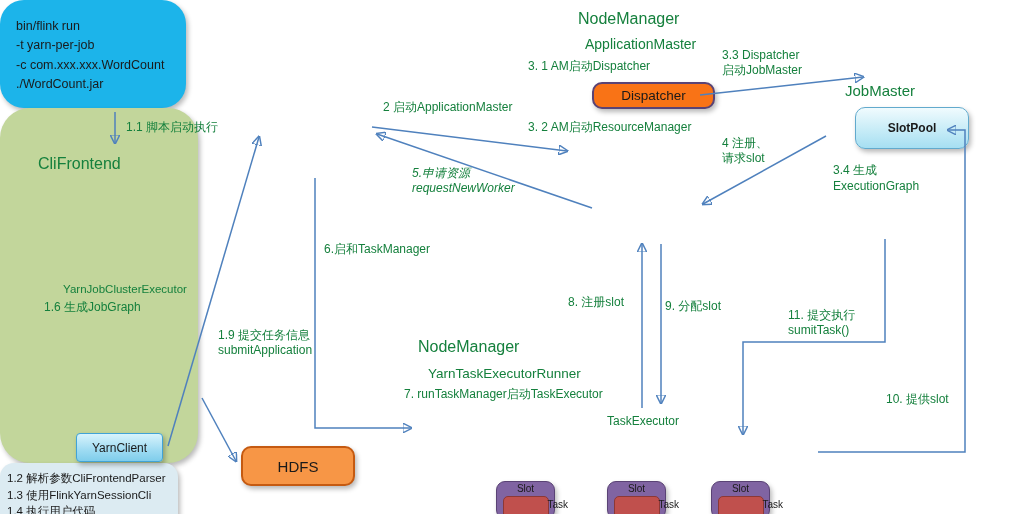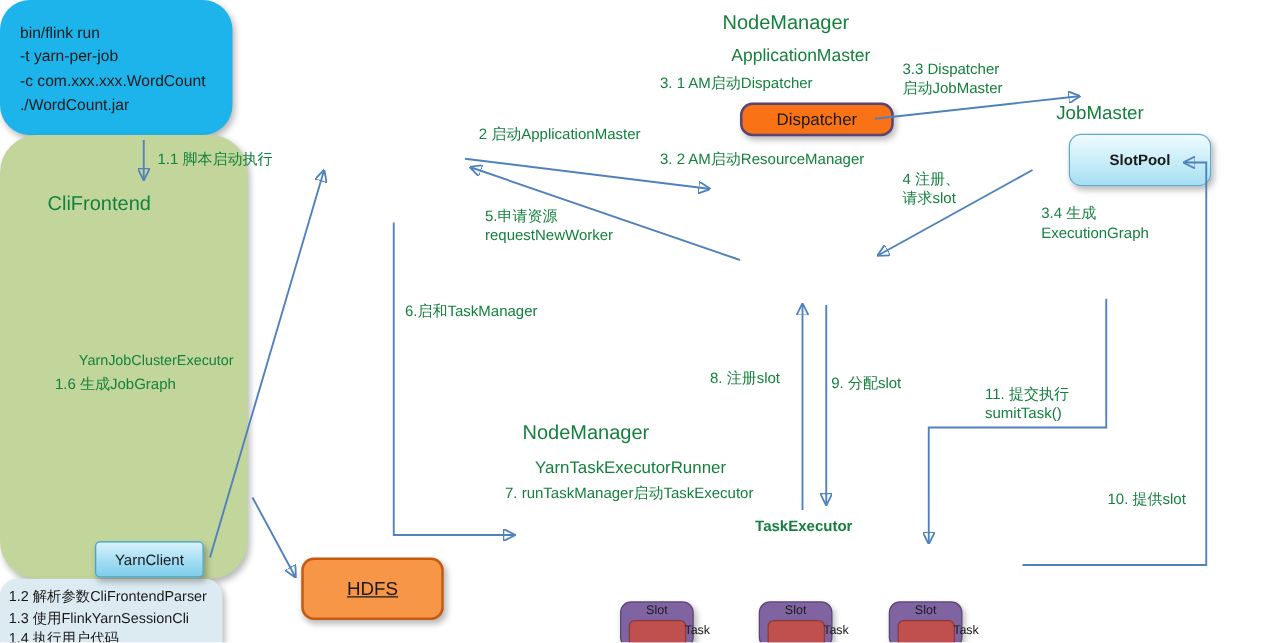--- a/index.html
+++ b/index.html
@@ -15,34 +15,34 @@
                padding:17px 0 0 16px; font-size:12.5px; line-height:1.55; z-index:2; }
   .cli { left:28px; top:147px; width:198px; height:355px; background:#c2d69b; border-radius:30px; z-index:1; }
   .cli-title { left:38px; top:154px; font-size:16px; }
   .panel1 { left:36px; top:186px; width:178px; height:80px; background:#dcebf2; border-radius:14px;
             padding:7px 0 0 7px; font-size:11.5px; line-height:1.45; z-index:2; }
   .panel2-title { left:36px; top:282px; width:178px; font-size:11.5px; }
   .step16 { left:44px; top:300px; font-size:12px; }
   .yarn-client { left:76px; top:433px; width:87px; height:29px; border-radius:4px; z-index:4;
                  background:linear-gradient(180deg,#d8f3fc 0%,#9edbf2 60%,#7fcdeb 100%); border:1.5px solid #41a3d6;
                  font-size:12px; display:flex; align-items:center; justify-content:center; }
-  .hdfs { left:241px; top:446px; width:114px; height:50px; background:#f79646; border:2px solid #c55a11; border-radius:10px;
-          display:flex; align-items:center; justify-content:center; font-size:15px; z-index:2;text-decoration:underline; }
+  .hdfs { left:241px; top:446px; width:114px; height:40px; background:#f79646; border:2px solid #c55a11; border-radius:10px;
+          display:flex; align-items:center; justify-content:center; font-size:15px; z-index:2; }
   .nm-top-title { left:578px; top:9px; font-size:16px; }
   .am-title { left:585px; top:36px; font-size:14px; z-index:3; }
   .dispatcher { left:575px; top:82px; width:123px; height:27px; background:#f97316; border:2px solid #5a4375; border-radius:10px;
                 display:flex; align-items:center; justify-content:center; font-size:13.5px; z-index:3;margin-left:17px; }
   .jm-title { left:819px; top:82px; width:122px; font-size:15px; z-index:4; }
   .slotpool { left:827px; top:107px; width:114px; height:42px; border-radius:10px; z-index:4;
               background:linear-gradient(180deg,#f0fbfe 0%,#c7ecf7 55%,#a6dff2 100%); border:1.5px solid #62aacd;
               display:flex; align-items:center; justify-content:center; font-size:12px; font-weight:bold;margin-left:28px; }
   .eg-text { left:833px; top:162px; font-size:12px; line-height:1.35; z-index:4; }
   .nm-bot-title { left:418px; top:337px; font-size:16px; }
   .runner-title { left:428px; top:366px; font-size:13.5px; z-index:3; }
-  .te-title { left:468px; top:414px; width:350px; font-size:12px; font-weight:bold; z-index:4; }
+  .te-title { left:468px; top:414px; width:350px; font-size:12px; font-weight:normal; z-index:4; }
   .slot { position:absolute; top:440px; width:59px; height:38px; background:#8064a2; border:1.5px solid #5a4375;
           border-radius:9px; z-index:4; text-align:center; font-size:10px; line-height:13px;margin-top:41px; }
   .task { margin:1px auto 0; width:45px; height:31px; background:#c0504d; border:1.5px solid #8c3836; border-radius:5px;
           font-size:10px; line-height:15px; text-align:right;padding-left:44px; }
 
   
   svg.wires { position:absolute; left:0; top:0; width:1015px; height:514px; z-index:6; pointer-events:none; }
   svg.wires path { fill:none; stroke:#4f81bd; stroke-width:1.5; }
 </style>
 </head>
@@ -119,32 +119,36 @@
     <path d="M315,178 L315,428 L411,428" marker-end="url(#ah)"></path>
     <path d="M700,95 L863,77" marker-end="url(#ah)"></path>
     <path d="M826,136 L703,204" marker-end="url(#ah)"></path>
     <path d="M642,408 L642,244" marker-end="url(#ah)"></path>
     <path d="M661,244 L661,403" marker-end="url(#ah)"></path>
     <path d="M885,239 L885,342 L743,342 L743,434" marker-end="url(#ah)"></path>
     <path d="M818,452 L965,452 L965,130 L948,130" marker-end="url(#ah)"></path>
   </svg>
 
   <div class="lbl" style="left:126px; top:120px;">1.1 脚本启动执行</div>
+  <div class="lbl" style="left:218px; top:328px;">
+    <div>1.9 提交任务信息</div>
+    <div>submitApplication</div>
+  </div>
   <div class="lbl" style="left:383px; top:100px;">2 启动ApplicationMaster</div>
   <div class="lbl" style="left:528px; top:59px;">3. 1 AM启动Dispatcher</div>
   <div class="lbl" style="left:528px; top:120px;">3. 2 AM启动ResourceManager</div>
   <div class="lbl" style="left:722px; top:48px;">
     <div>3.3 Dispatcher</div>
     <div>启动JobMaster</div>
   </div>
   <div class="lbl" style="left:722px; top:136px;">
     <div>4 注册、</div>
     <div>请求slot</div>
   </div>
-  <div class="lbl" style="left:388px; top:166px;">
+  <div class="lbl" style="left:412px; top:166px;font-style:italic;">
     <div>5.申请资源</div>
     <div>requestNewWorker</div>
   </div>
   <div class="lbl" style="left:324px; top:242px;text-align:center;">6.启和TaskManager</div>
   <div class="lbl" style="left:404px; top:387px;">7. runTaskManager启动TaskExecutor</div>
   <div class="lbl" style="left:568px; top:295px;">8. 注册slot</div>
   <div class="lbl" style="left:665px; top:299px;">9. 分配slot</div>
   <div class="lbl" style="left:886px; top:392px;">10. 提供slot</div>
   <div class="lbl" style="left:788px; top:308px;">
     <div>11. 提交执行</div>

